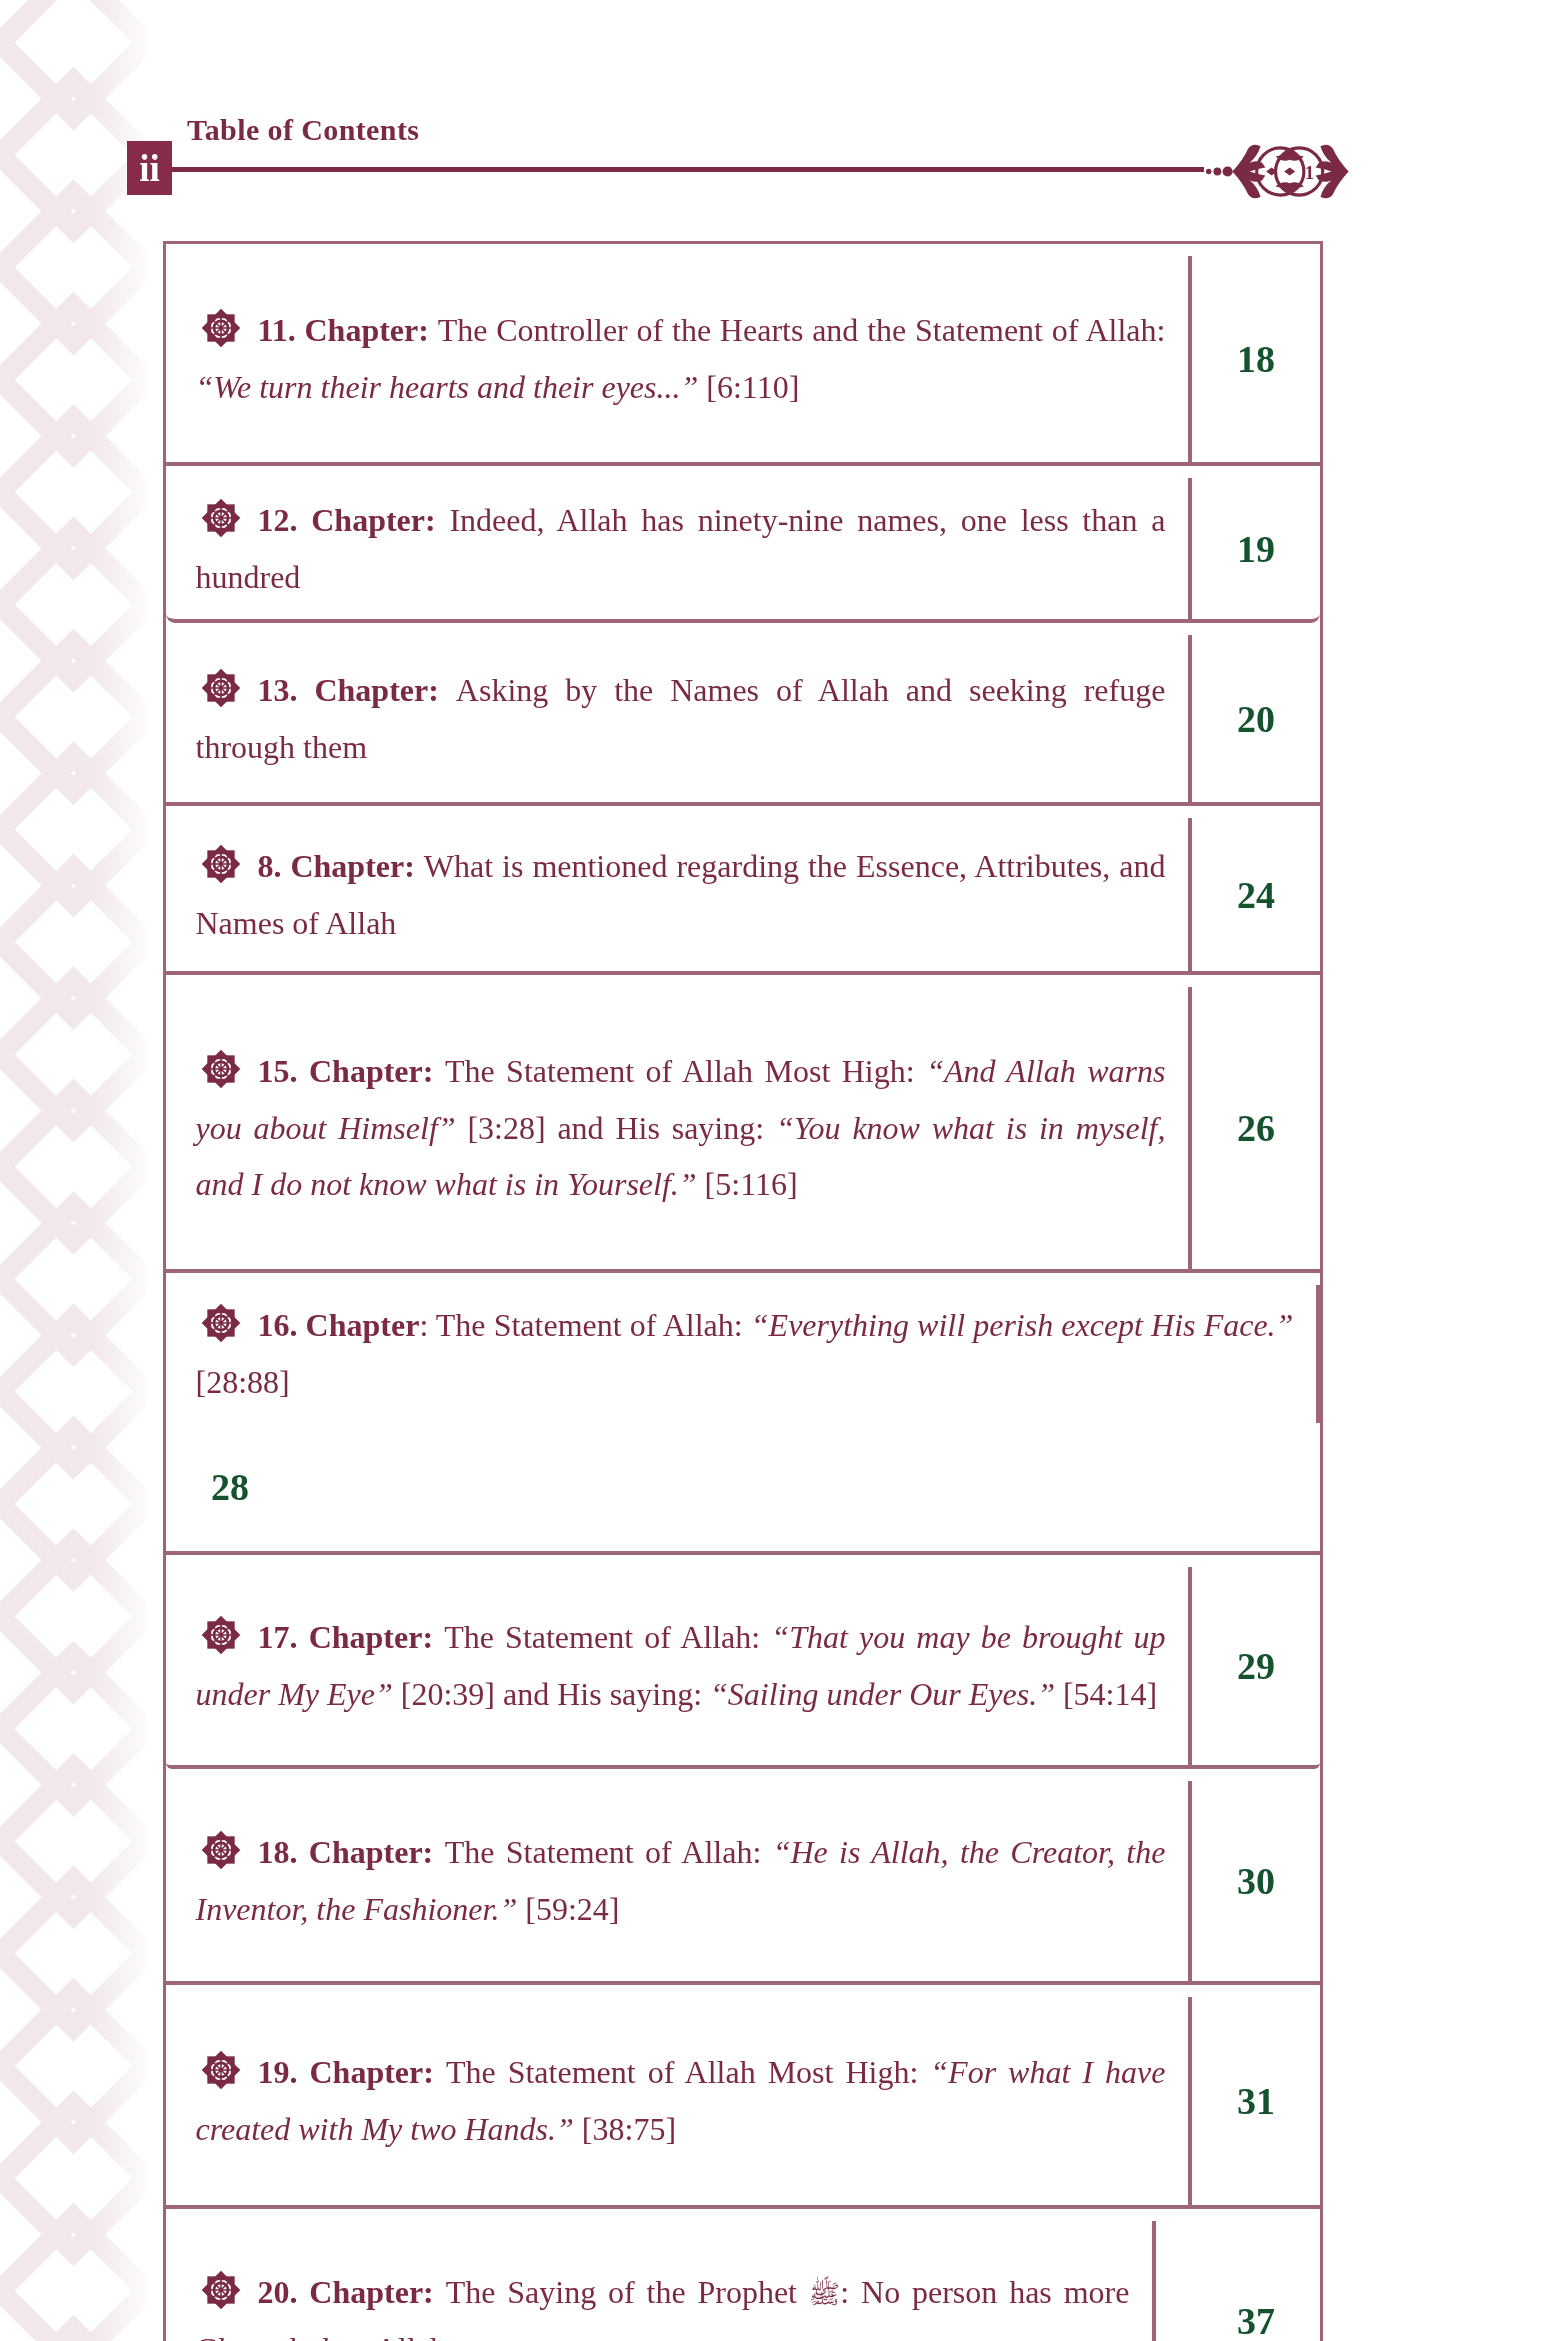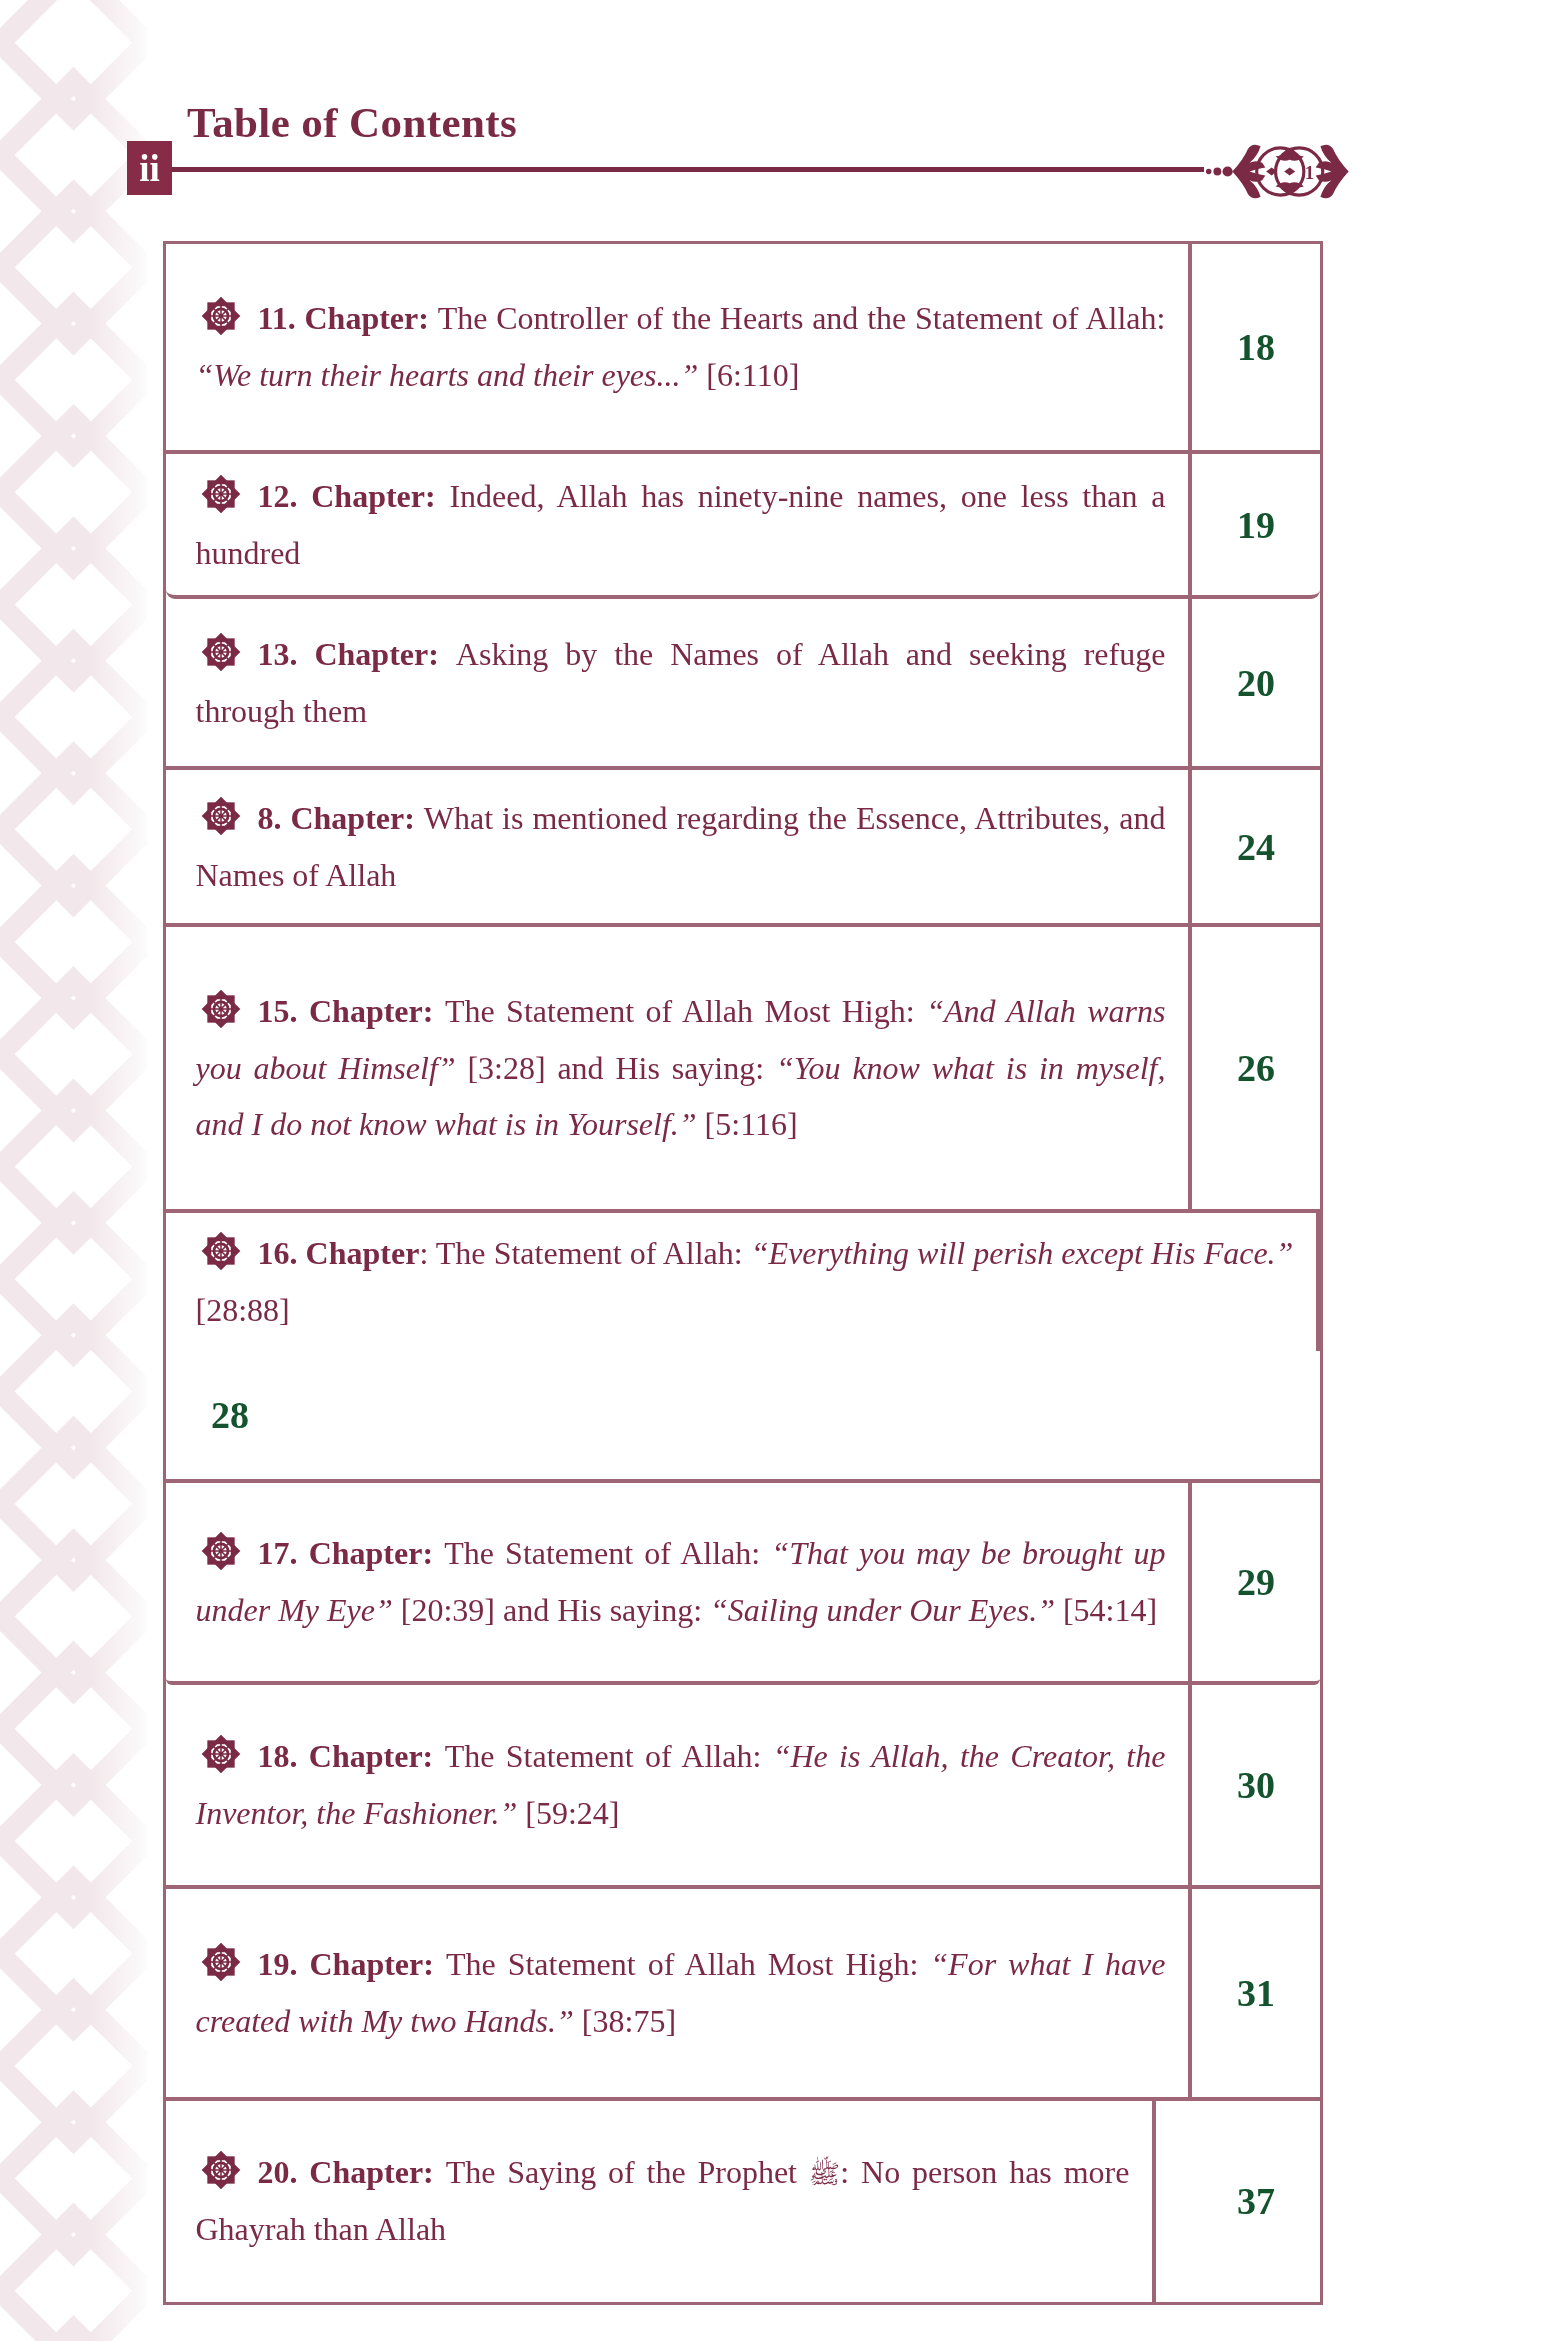--- a/index.html
+++ b/index.html
@@ -16,37 +16,37 @@
     position:absolute;left:0;top:0;width:160px;height:2342px;
     background:linear-gradient(90deg,rgba(255,255,255,0) 55%,#ffffff 100%);
   }
   
   .ii-box{
     position:absolute;left:127px;top:141px;width:45px;height:54px;
     background:#862c49;display:flex;align-items:center;justify-content:center;
     color:#ffffff;font-size:37px;font-weight:700;z-index:3;
   }
   .page-title{
-    position:absolute;left:187px;top:98px;margin:0;
-    font-size:43px;font-weight:700;color:#7b2a45;letter-spacing:0.4px;z-index:3;
+    position:absolute;left:187px;top:113px;margin:0;
+    font-size:30px;font-weight:700;color:#7b2a45;letter-spacing:0.4px;z-index:3;
   }
   .header-rule{
     position:absolute;left:171px;top:167px;width:1033px;height:5.2px;
     background:#7b2a45;z-index:2;
   }
   .ornament{position:absolute;left:1204px;top:128px;width:173px;height:87px;z-index:2;}
   
   .toc-table{
     position:absolute;left:163px;top:241px;width:1160px;
     border:3.5px solid #9e6577;
     display:flex;flex-direction:column;
     box-sizing:border-box;
     background:#ffffff;
   }
-  .toc-row{display:flex;border-bottom:4.3px solid #9e6577;}
+  .toc-row{display:flex;border-bottom:4.3px solid #9e6577;margin-top:12px;}
   .toc-row:last-child{border-bottom:none;}
   .toc-text{
     flex:1;display:flex;align-items:center;
     border-right:4.3px solid #9e6577;
     padding:12px 22.6px 12px 29.5px;box-sizing:border-box;
   }
   .toc-page{
     width:128px;flex:0 0 128px;display:flex;align-items:center;justify-content:center;
     color:#14532d;font-size:38px;font-weight:700;
   }

